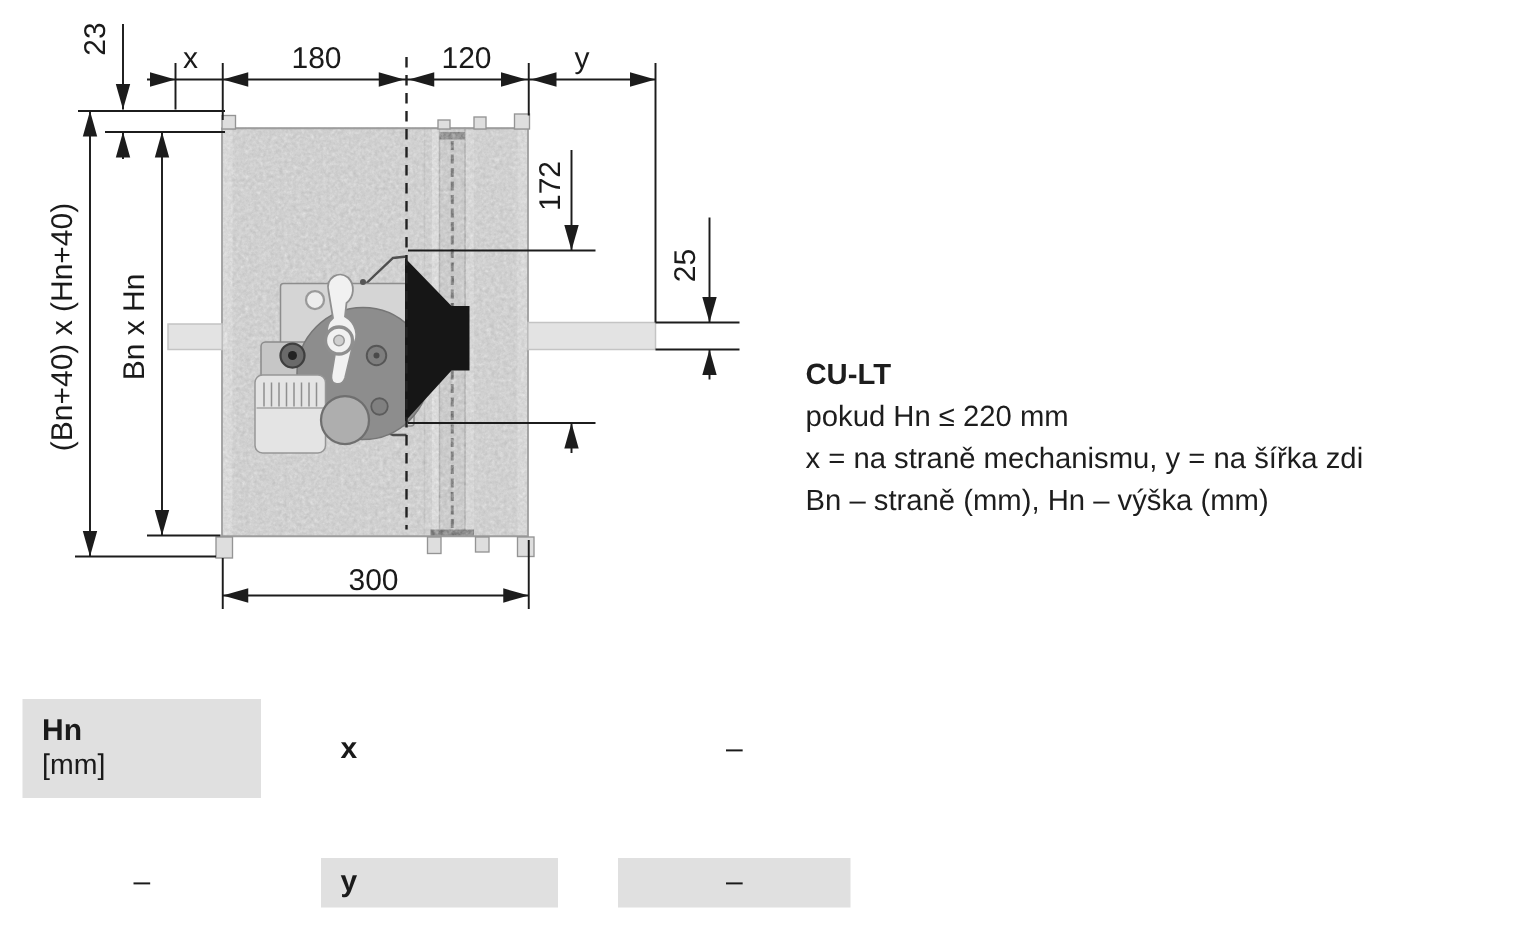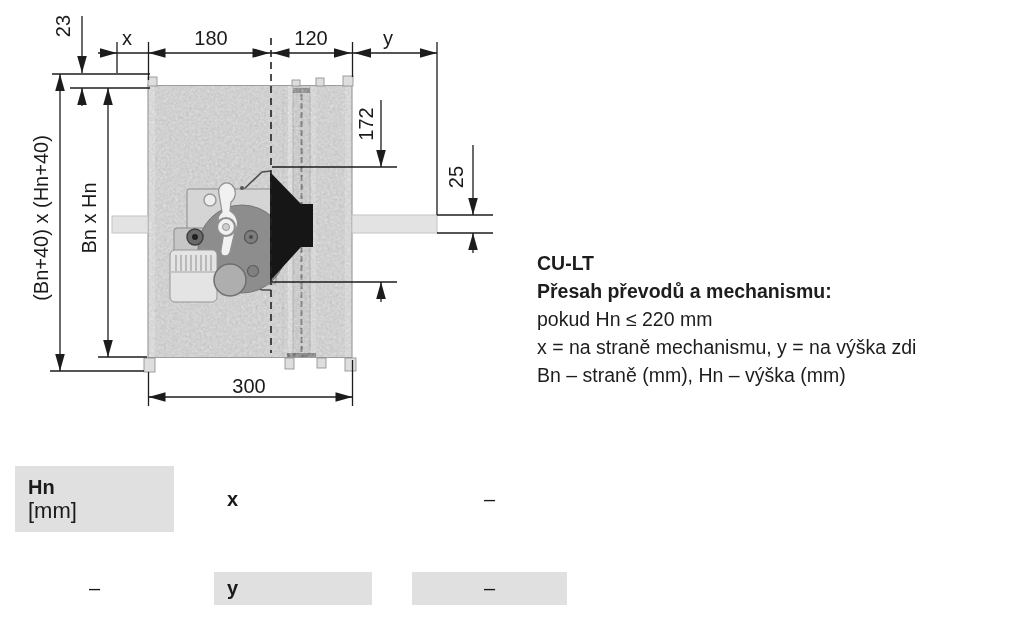--- a/index.html
+++ b/index.html
@@ -1,30 +1,30 @@
 <!DOCTYPE html>
 <html><head>
 <meta charset="utf-8">
 <style>
   html,body{margin:0;padding:0;background:#fff;}
   .screen{position:relative;width:1022px;height:626px;background:#ffffff;overflow:hidden;
           font-family:"Liberation Sans",sans-serif;color:#1a1a1a;}
   .drawing{position:absolute;left:0;top:0;}
   .dimtext{font-family:"Liberation Sans",sans-serif;font-size:20px;fill:#1a1a1a;}
-  .info{position:absolute;left:537px;top:249px;font-size:19.5px;line-height:28px;color:#1d1d1d;}
+  .info{position:absolute;left:537px;top:236px;font-size:19.5px;line-height:28px;color:#1d1d1d;}
   .info .b{font-weight:bold;}
   .tbl{position:absolute;left:15px;top:466px;display:grid;
        grid-template-columns:159px 158px 155px;grid-template-rows:66px 33px 34px;
        column-gap:4px;row-gap:3px;font-size:20px;gap:40px;}
   .cell{display:flex;align-items:center;}
   .cell.gray{background:#e0e0e0;}
   .cell.label{padding-left:13px;font-weight:bold;}
   .cell.center{justify-content:center;}
   .hncell{flex-direction:column;align-items:flex-start;justify-content:center;line-height:23px;}
-  .hncell .unit{font-weight:normal;font-size:22px;}
+  .hncell .unit{font-weight:normal;font-size:19px;}
   .bold{font-weight:bold;}
 </style>
 </head>
 <body>
 
 <div class="screen">
 
   <svg class="drawing" width="512" height="462" viewBox="0 0 512 462">
     <defs>
       <filter id="texL" x="0%" y="0%" width="100%" height="100%">
@@ -176,23 +176,22 @@
     <text class="dimtext" transform="translate(70,26) rotate(-90)" text-anchor="middle">23</text>
     <text class="dimtext" transform="translate(48,218) rotate(-90)" text-anchor="middle">(Bn+40) x (Hn+40)</text>
     <text class="dimtext" transform="translate(96,218) rotate(-90)" text-anchor="middle">Bn x Hn</text>
     <text class="dimtext" transform="translate(373,124) rotate(-90)" text-anchor="middle">172</text>
     <text class="dimtext" transform="translate(463,177) rotate(-90)" text-anchor="middle">25</text>
     <text class="dimtext" x="249" y="393" text-anchor="middle">300</text>
   </svg>
 
   <div class="info">
     <div class="b">CU-LT</div>
-    <div class="b">Přesah převodů a mechanismu:</div>
     <div>pokud Hn ≤ 220 mm</div>
-    <div>x = na straně mechanismu, y = na výška zdi</div>
+    <div>x = na straně mechanismu, y = na šířka zdi</div>
     <div>Bn – straně (mm), Hn – výška (mm)</div>
   </div>
 
   <div class="tbl">
     <div class="cell gray label hncell">
       <span class="bold">Hn</span>
       <span class="unit">[mm]</span>
     </div>
 
     <div class="cell label">x</div>

